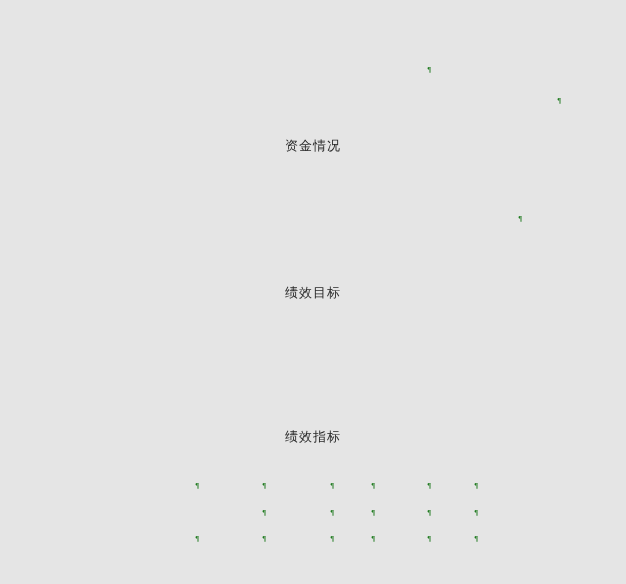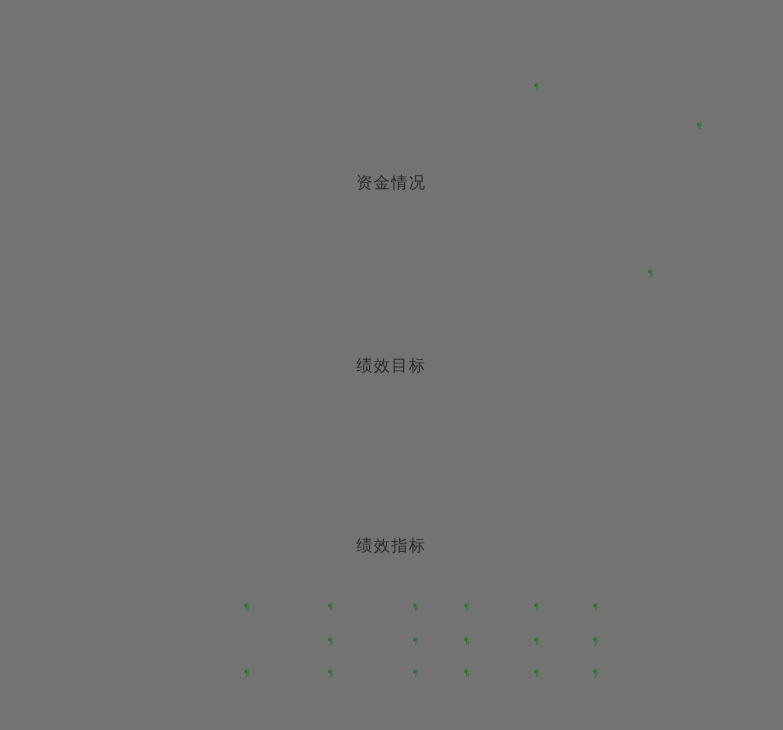--- a/index.html
+++ b/index.html
@@ -44,21 +44,21 @@
     font-family: "DejaVu Sans", sans-serif;
   }
   .marker::before {
     content: "\00B6";
     color: #1f7a1f;
   }
 </style>
 </head>
 <body>
 
-<div class="page" style="background: #737373;">
+<div class="page" style="background: #e5e5e5;">
 
   <div class="section-title title-1" style="color: rgb(42, 42, 42);">资金情况</div>
 
   <div class="section-title title-3" style="color: rgb(42, 42, 42);">绩效指标</div>
 
   <div class="section-title title-2" style="color: rgb(42, 42, 42);">绩效目标</div>
 
   <div id="marker-layer">
       <span class="marker" style="left: 427px; top: 67px; color: rgb(31, 122, 31);"></span>
       <span class="marker" style="left: 557px; top: 98px; color: rgb(31, 122, 31);"></span>

